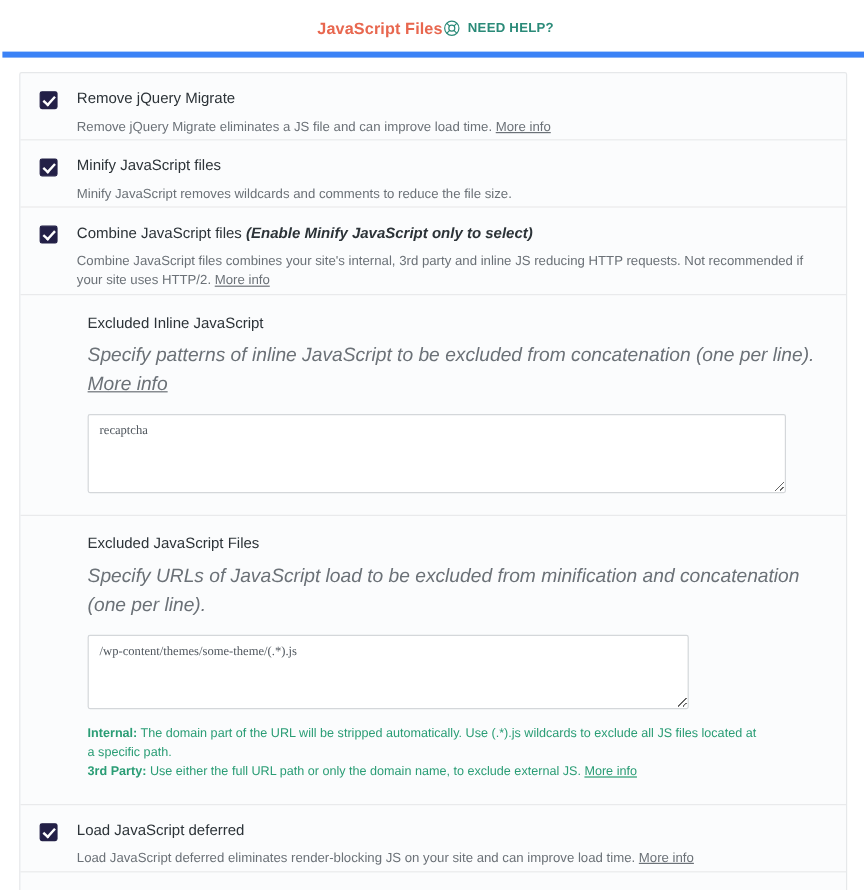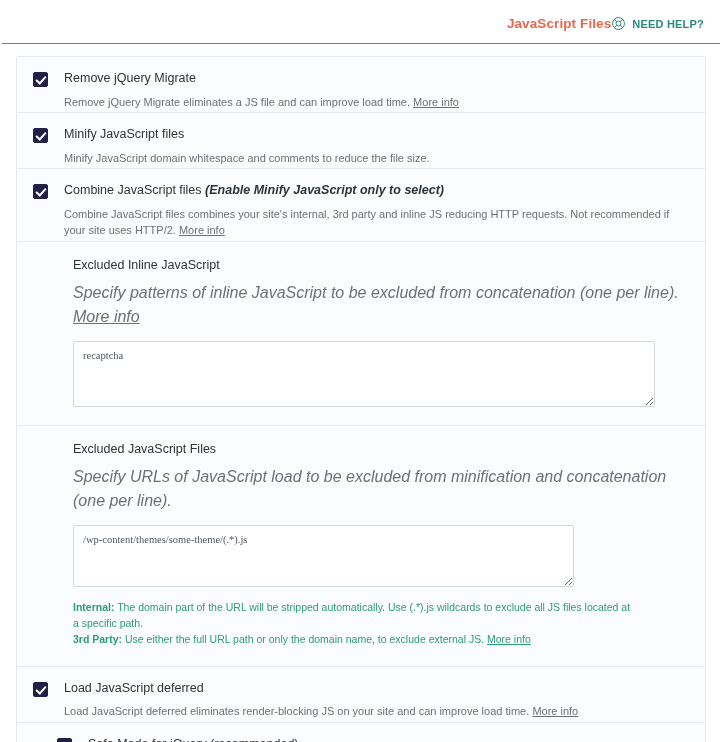--- a/index.html
+++ b/index.html
@@ -23,23 +23,23 @@
     width: 722px;
     min-height: 742px;
     background: #ffffff;
     padding: 0;
   }
 
   
   .panel-head {
     display: flex;
     align-items: center;
-    justify-content: flex-end;
+    justify-content: center;
     padding: 16px 16px 12px 20px;
-    border-bottom: 1px solid #3b82f6;
+    border-bottom: 5px solid #3b82f6;
     margin: 0 2px;
   }
   .panel-title {
     color: #e8674f;
     font-size: 13.5px;
     font-weight: bold;
     letter-spacing: 0.1px;
     line-height: 1;
   }
   .need-help {
@@ -217,21 +217,21 @@
           </div>
         </div>
       </div>
     </div>
 
     <div class="row">
       <div class="opt">
         <span class="cb"></span>
         <div class="opt-body">
           <div class="opt-label">Minify JavaScript files</div>
-          <div class="opt-desc">Minify JavaScript domain whitespace and comments to reduce the file size.</div>
+          <div class="opt-desc">Minify JavaScript removes wildcards and comments to reduce the file size.</div>
         </div>
       </div>
     </div>
 
     <div class="row">
       <div class="opt">
         <span class="cb"></span>
         <div class="opt-body">
           <div class="opt-label">
             <span>Combine JavaScript files</span>

